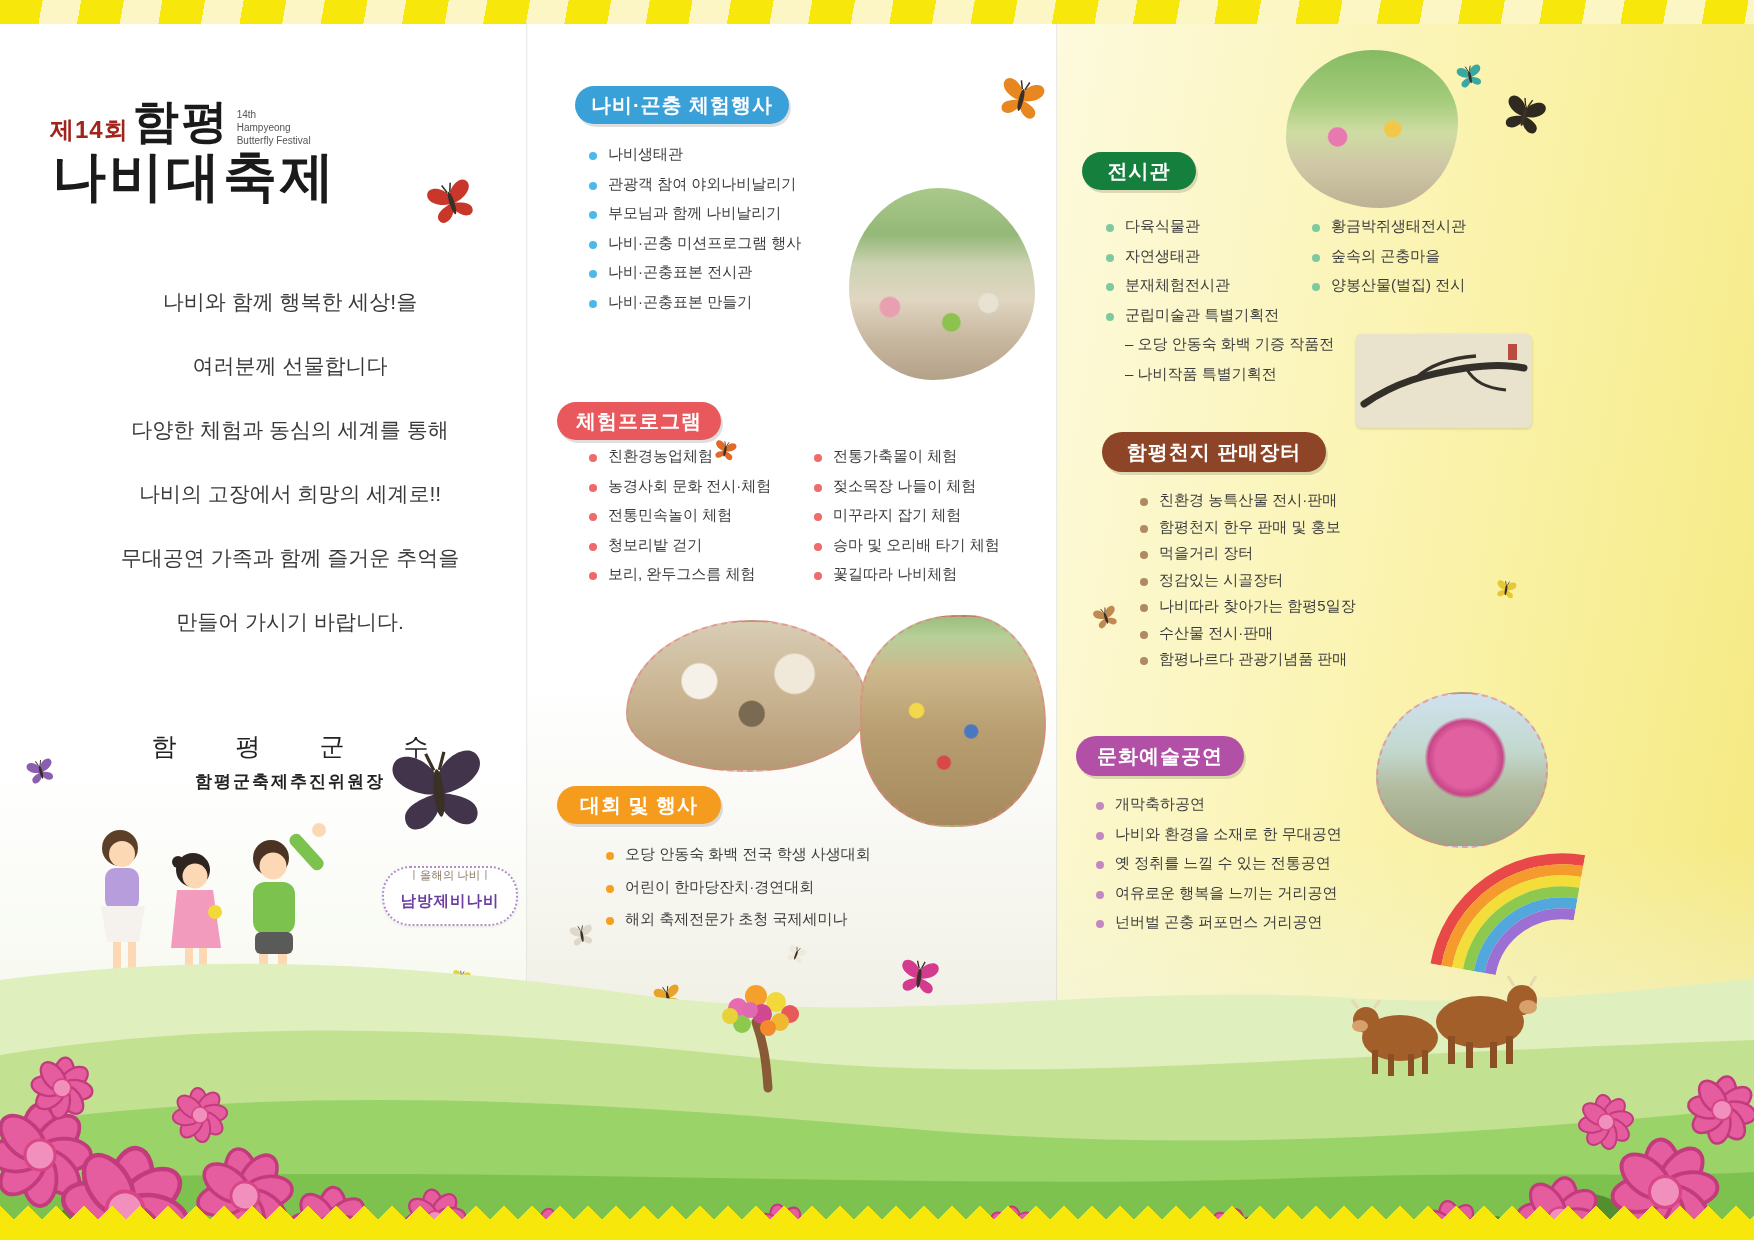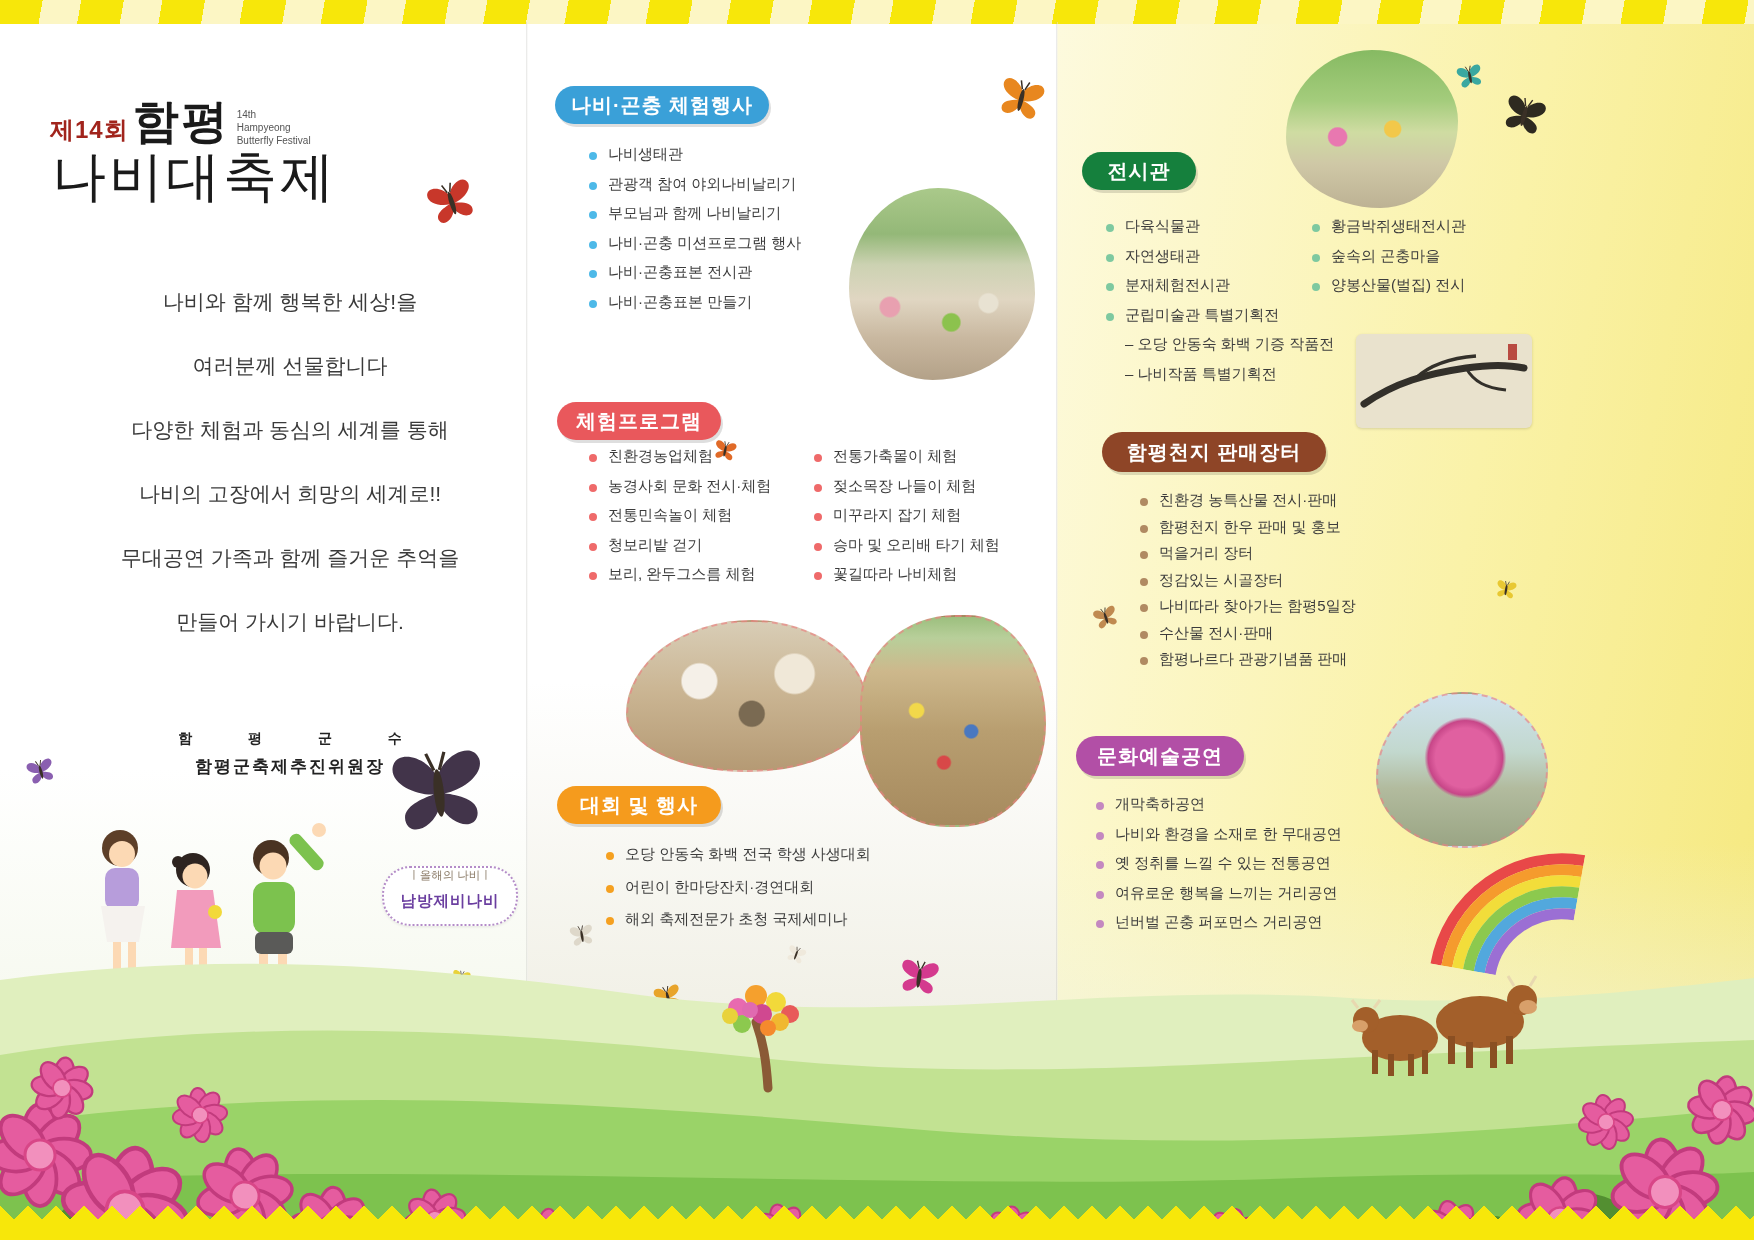--- a/index.html
+++ b/index.html
@@ -21,26 +21,26 @@
   .zigzag-bottom{left:0;right:0;bottom:0;height:20px;background:#f7e70a;}
   .zigzag-bottom::before{content:"";position:absolute;bottom:100%;left:0;width:100%;height:14px;
     background:linear-gradient(-45deg,#f7e70a 10px,transparent 0),linear-gradient(45deg,#f7e70a 10px,transparent 0);
     background-size:28px 14px;background-repeat:repeat-x;background-position:left bottom;}
   
   .logo{left:50px;top:98px;width:360px;color:#1a1a1a;}
   .logo-row1{display:flex;align-items:flex-start;}
   .logo-edition{color:#a1241c;font-size:24px;font-weight:bold;margin-top:16px;letter-spacing:1px;}
   .logo-name1{font-size:46px;font-weight:900;line-height:1;letter-spacing:3px;margin-left:4px;}
   .logo-en{font-size:10px;color:#555;line-height:1.3;margin-left:6px;margin-top:10px;}
-  .logo-name2{font-size:54px;font-weight:400;line-height:1;letter-spacing:3px;margin-top:2px;margin-left:2px;}
+  .logo-name2{font-size:54px;font-weight:700;line-height:1;letter-spacing:3px;margin-top:2px;margin-left:2px;}
   
   .greeting{left:40px;top:288px;width:500px;text-align:center;font-size:21px;color:#3a3a3a;}
   .greeting .gline{margin-bottom:36px;white-space:nowrap;}
   .sig{left:40px;top:730px;width:500px;text-align:center;color:#222;}
-  .sig-title{font-size:14px;font-weight:bold;letter-spacing:26px;text-indent:26px;}
+  .sig-title{font-size:25px;font-weight:normal;letter-spacing:26px;text-indent:26px;}
   .sig-org{font-size:17px;font-weight:bold;margin-top:7px;letter-spacing:2px;}
   
   .badge{display:flex;align-items:center;justify-content:center;color:#fff;font-weight:bold;
     border-radius:24px;box-shadow:2px 3px 0 rgba(0,0,0,.13);font-size:20px;letter-spacing:1px;white-space:nowrap;}
   .b-blue{background:#3aa0d8;} .b-red{background:#e9585c;} .b-orange{background:#f59b1d;}
   .b-green{background:#15803d;text-align:center;} .b-brown{background:#8e4527;} .b-purple{background:#b24fa6;}
   ul.blist{list-style:none;margin:12px;padding:0;font-size:15px;color:#3c3c3c;}
   ul.blist li{position:relative;padding-left:21px;margin-bottom:13px;white-space:nowrap;line-height:1.1;}
   ul.blist li::before{content:"";position:absolute;left:2px;top:6px;width:8px;height:8px;border-radius:50%;background:var(--dot,#999);}
   ul.blist li.sub{padding-left:21px;}
@@ -178,21 +178,21 @@
 
   <svg class="abs butterfly" style="left:375px;top:738px;width:128px;height:110px;transform:rotate(-6deg)" viewBox="0 0 24 24">
       <use href="#bf" fill="#42344a"></use>
     </svg>
 
   <div class="abs ybadge">
     <div class="ybadge-label">ㅣ올해의 나비ㅣ</div>
     <div class="ybadge-name">남방제비나비</div>
   </div>
 
-  <div class="abs badge b-blue" style="left:555px;top:86px;width:214px;height:38px;">나비·곤충 체험행사</div>
+  <div class="abs badge b-blue" style="left:575px;top:86px;width:214px;height:38px;">나비·곤충 체험행사</div>
   <svg class="abs butterfly" style="left:995px;top:74px;width:52px;height:52px;transform:rotate(14deg)" viewBox="0 0 24 24">
       <use href="#bf" fill="#e8871f"></use>
     </svg>
 
   <ul class="abs blist" style="left:575px;top:134px;--dot:#4db9e8;">
     <li>나비생태관</li>
     <li>관광객 참여 야외나비날리기</li>
     <li>부모님과 함께 나비날리기</li>
     <li>나비·곤충 미션프로그램 행사</li>
     <li>나비·곤충표본 전시관</li>

